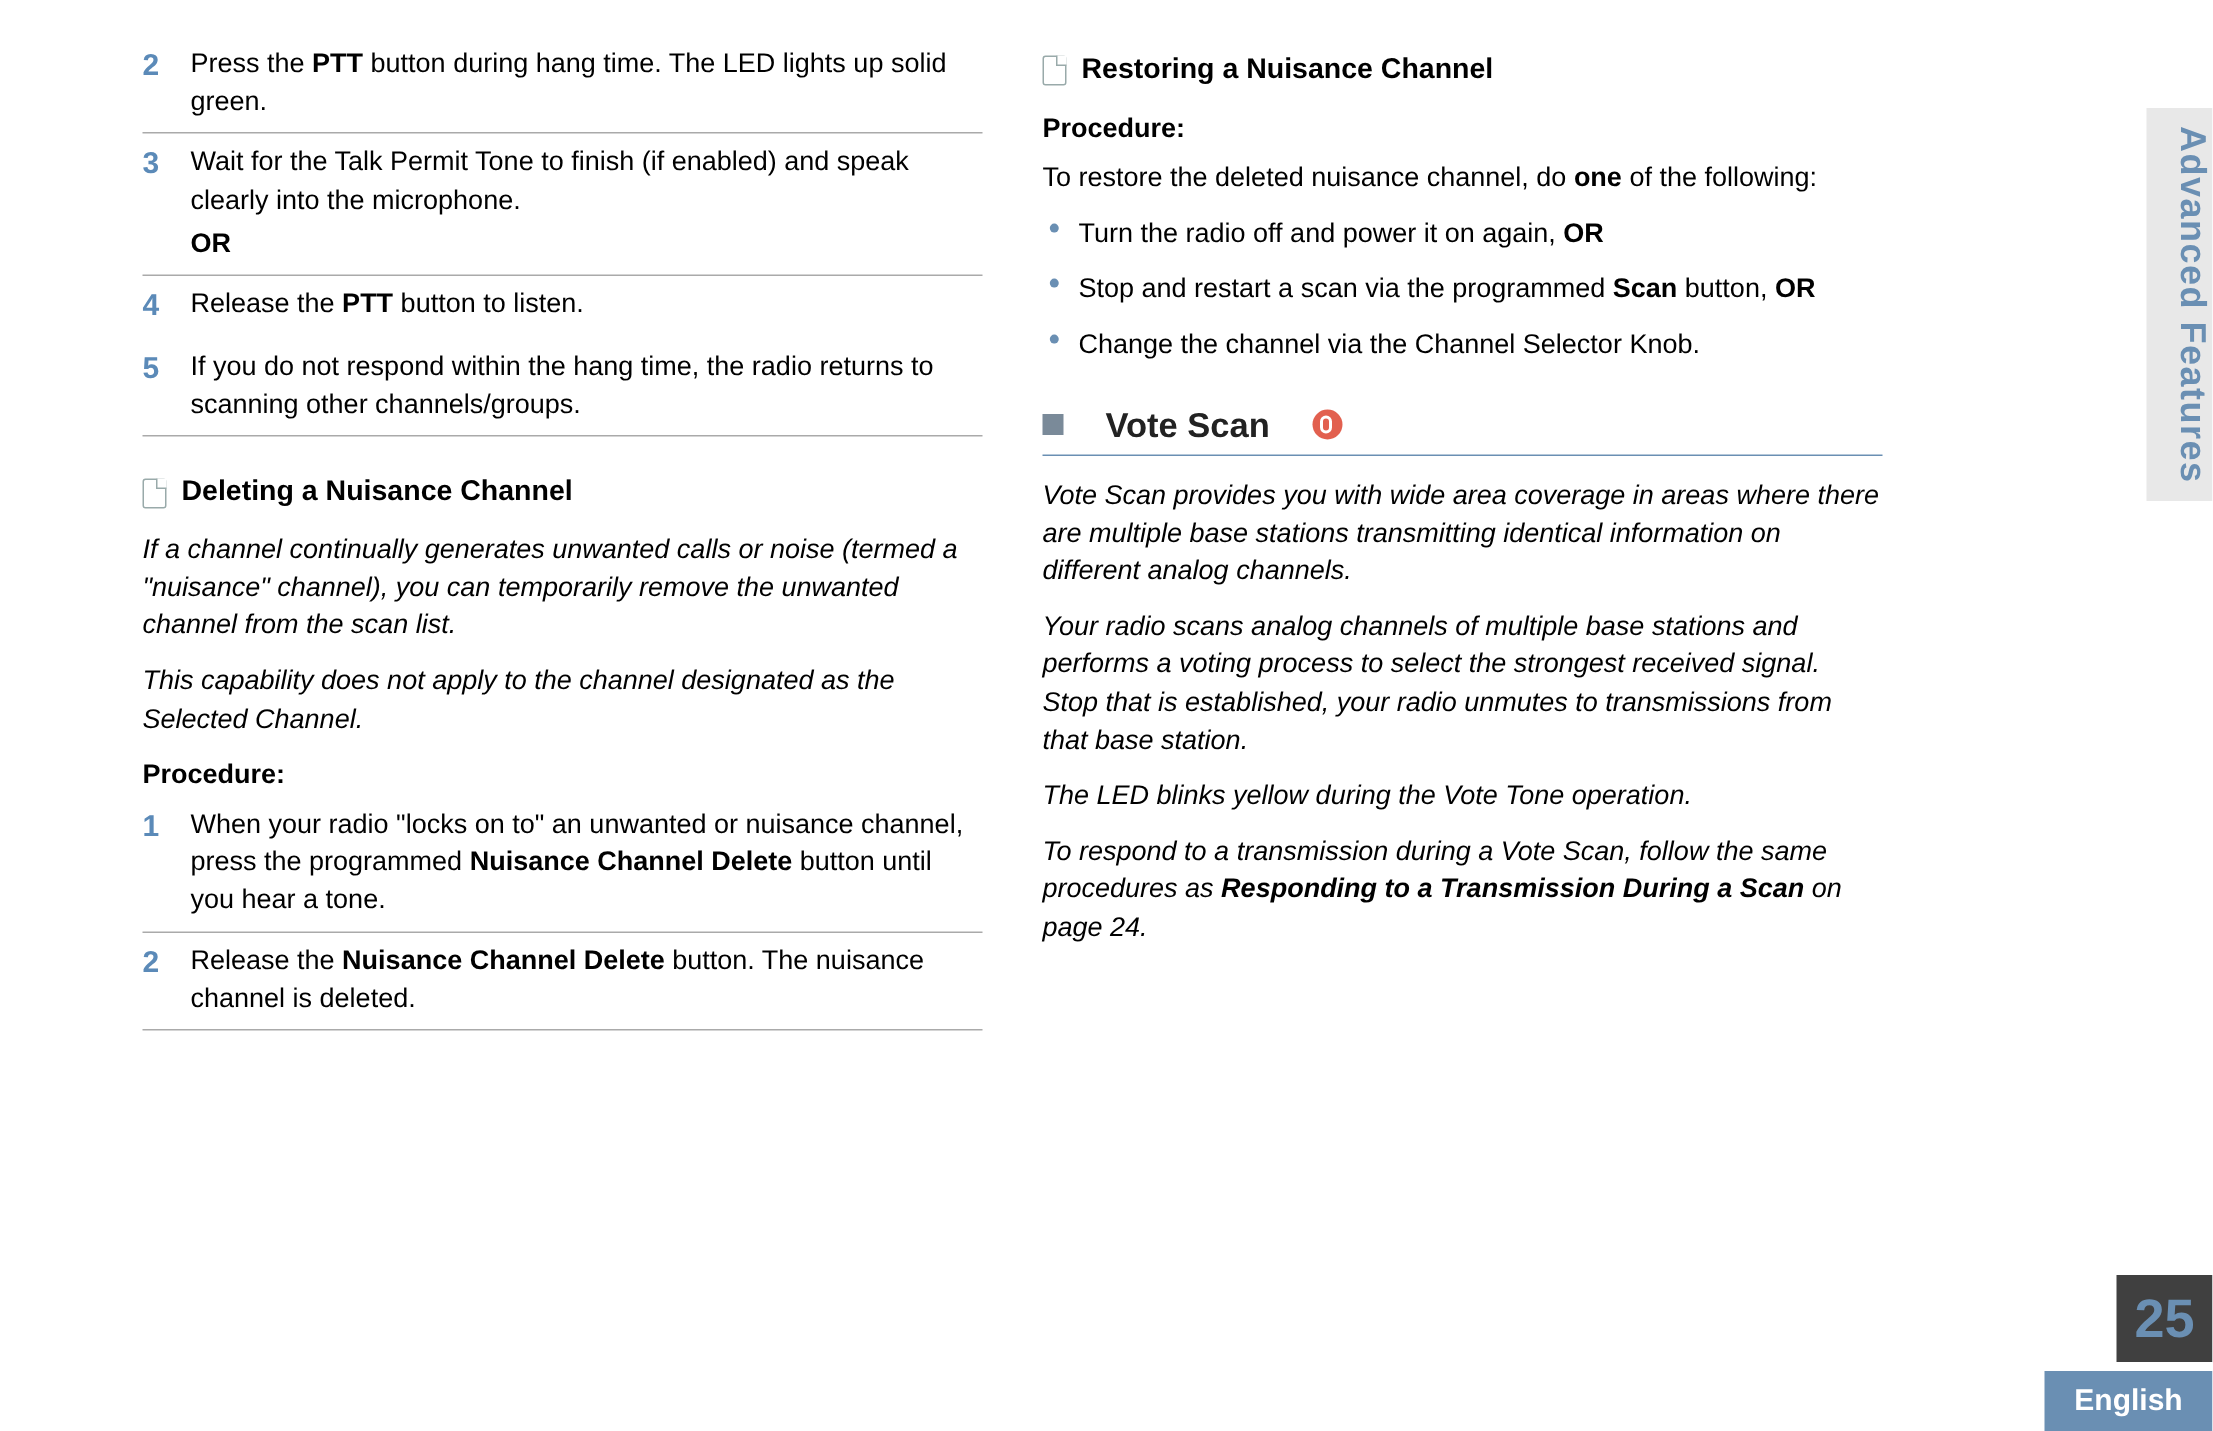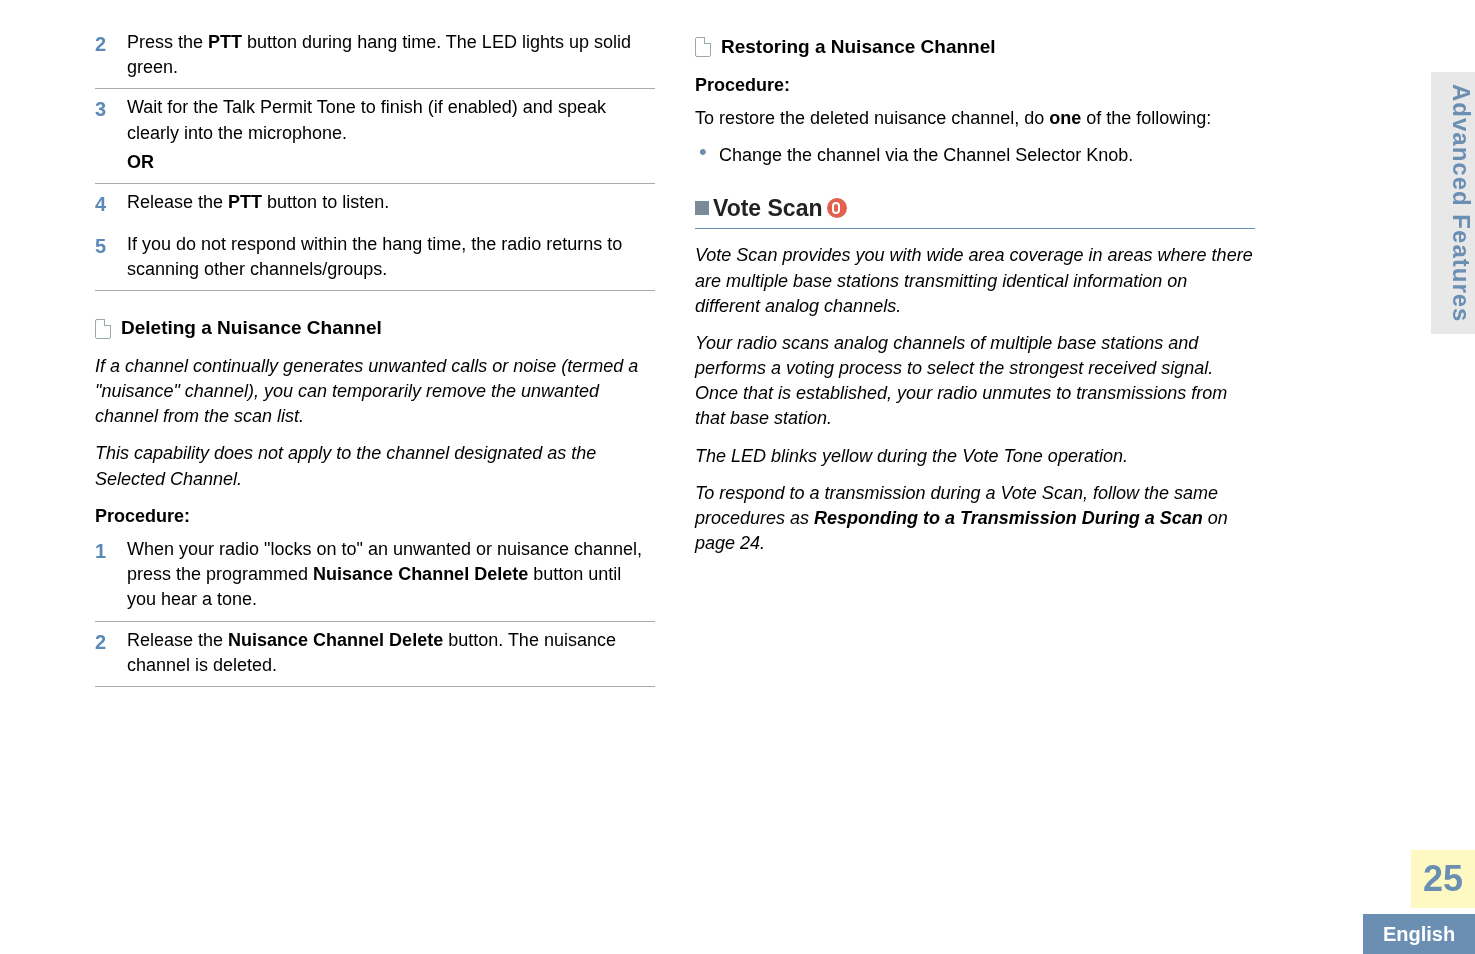--- a/index.html
+++ b/index.html
@@ -76,21 +76,21 @@
     font-weight: bold;
     font-size: 19px;
     margin: 24px 0 12px 0;
   }
   .subheading-row { display: flex; align-items: center; }
   .para { margin: 12px 0; font-style: italic; }
   .proc-label { font-weight: bold; margin: 4px 0 8px 0; }
   .section-head {
     display: flex;
     align-items: center;
-    gap: 4px;
+    gap: 28px;
     border-bottom: 1.5px solid #6a8fb3;
     padding-bottom: 4px;
     margin: 24px 0 14px 0;
   }
   .section-square {
     width: 14px; height: 14px;
     background: #7a8a99;
   }
   .section-title {
     font-weight: bold;
@@ -125,21 +125,21 @@
     font-size: 24px;
     color: #6a8fb3;
     letter-spacing: 1px;
   }
   .page-num-box {
     position: absolute;
     right: 0;
     bottom: 46px;
     width: 64px;
     height: 58px;
-    background: #fef9c3;
+    background: #404040;
     color: #6a8fb3;
     font-size: 36px;
     font-weight: bold;
     display: flex;
     align-items: center;
     justify-content: center;
   }
   .footer-lang {
     position: absolute;
     right: 0;
@@ -224,32 +224,38 @@
       <span>Restoring a Nuisance Channel</span>
     </div>
 
     <div class="proc-label">Procedure:</div>
     <p>
       <span>To restore the deleted nuisance channel, do </span><b>one</b><span> of the following:</span>
     </p>
 
     <ul class="bullet-list">
       <li>
+        <span>Turn the radio off and power it on again, </span><b>OR</b>
+      </li>
+      <li>
+        <span>Stop and restart a scan via the programmed </span><b>Scan</b><span> button, </span><b>OR</b>
+      </li>
+      <li>
         <span>Change the channel via the Channel Selector Knob.</span>
       </li>
     </ul>
 
     <div class="section-head">
       <span class="section-square"></span>
       <span class="section-title">Vote Scan</span>
       <span class="ptt-icon"></span>
     </div>
 
     <p class="para">Vote Scan provides you with wide area coverage in areas where there are multiple base stations transmitting identical information on different analog channels.</p>
-    <p class="para">Your radio scans analog channels of multiple base stations and performs a voting process to select the strongest received signal. Once that is established, your radio unmutes to transmissions from that base station.</p>
+    <p class="para">Your radio scans analog channels of multiple base stations and performs a voting process to select the strongest received signal. Stop that is established, your radio unmutes to transmissions from that base station.</p>
     <p class="para">The LED blinks yellow during the Vote Tone operation.</p>
 
     <p class="para italic">
       <span>To respond to a transmission during a Vote Scan, follow the same procedures as </span><b>Responding to a Transmission During a Scan</b><span> on page 24.</span>
     </p>
 
   </div>
 </div>
 
 <div class="side-tab">Advanced Features</div>

